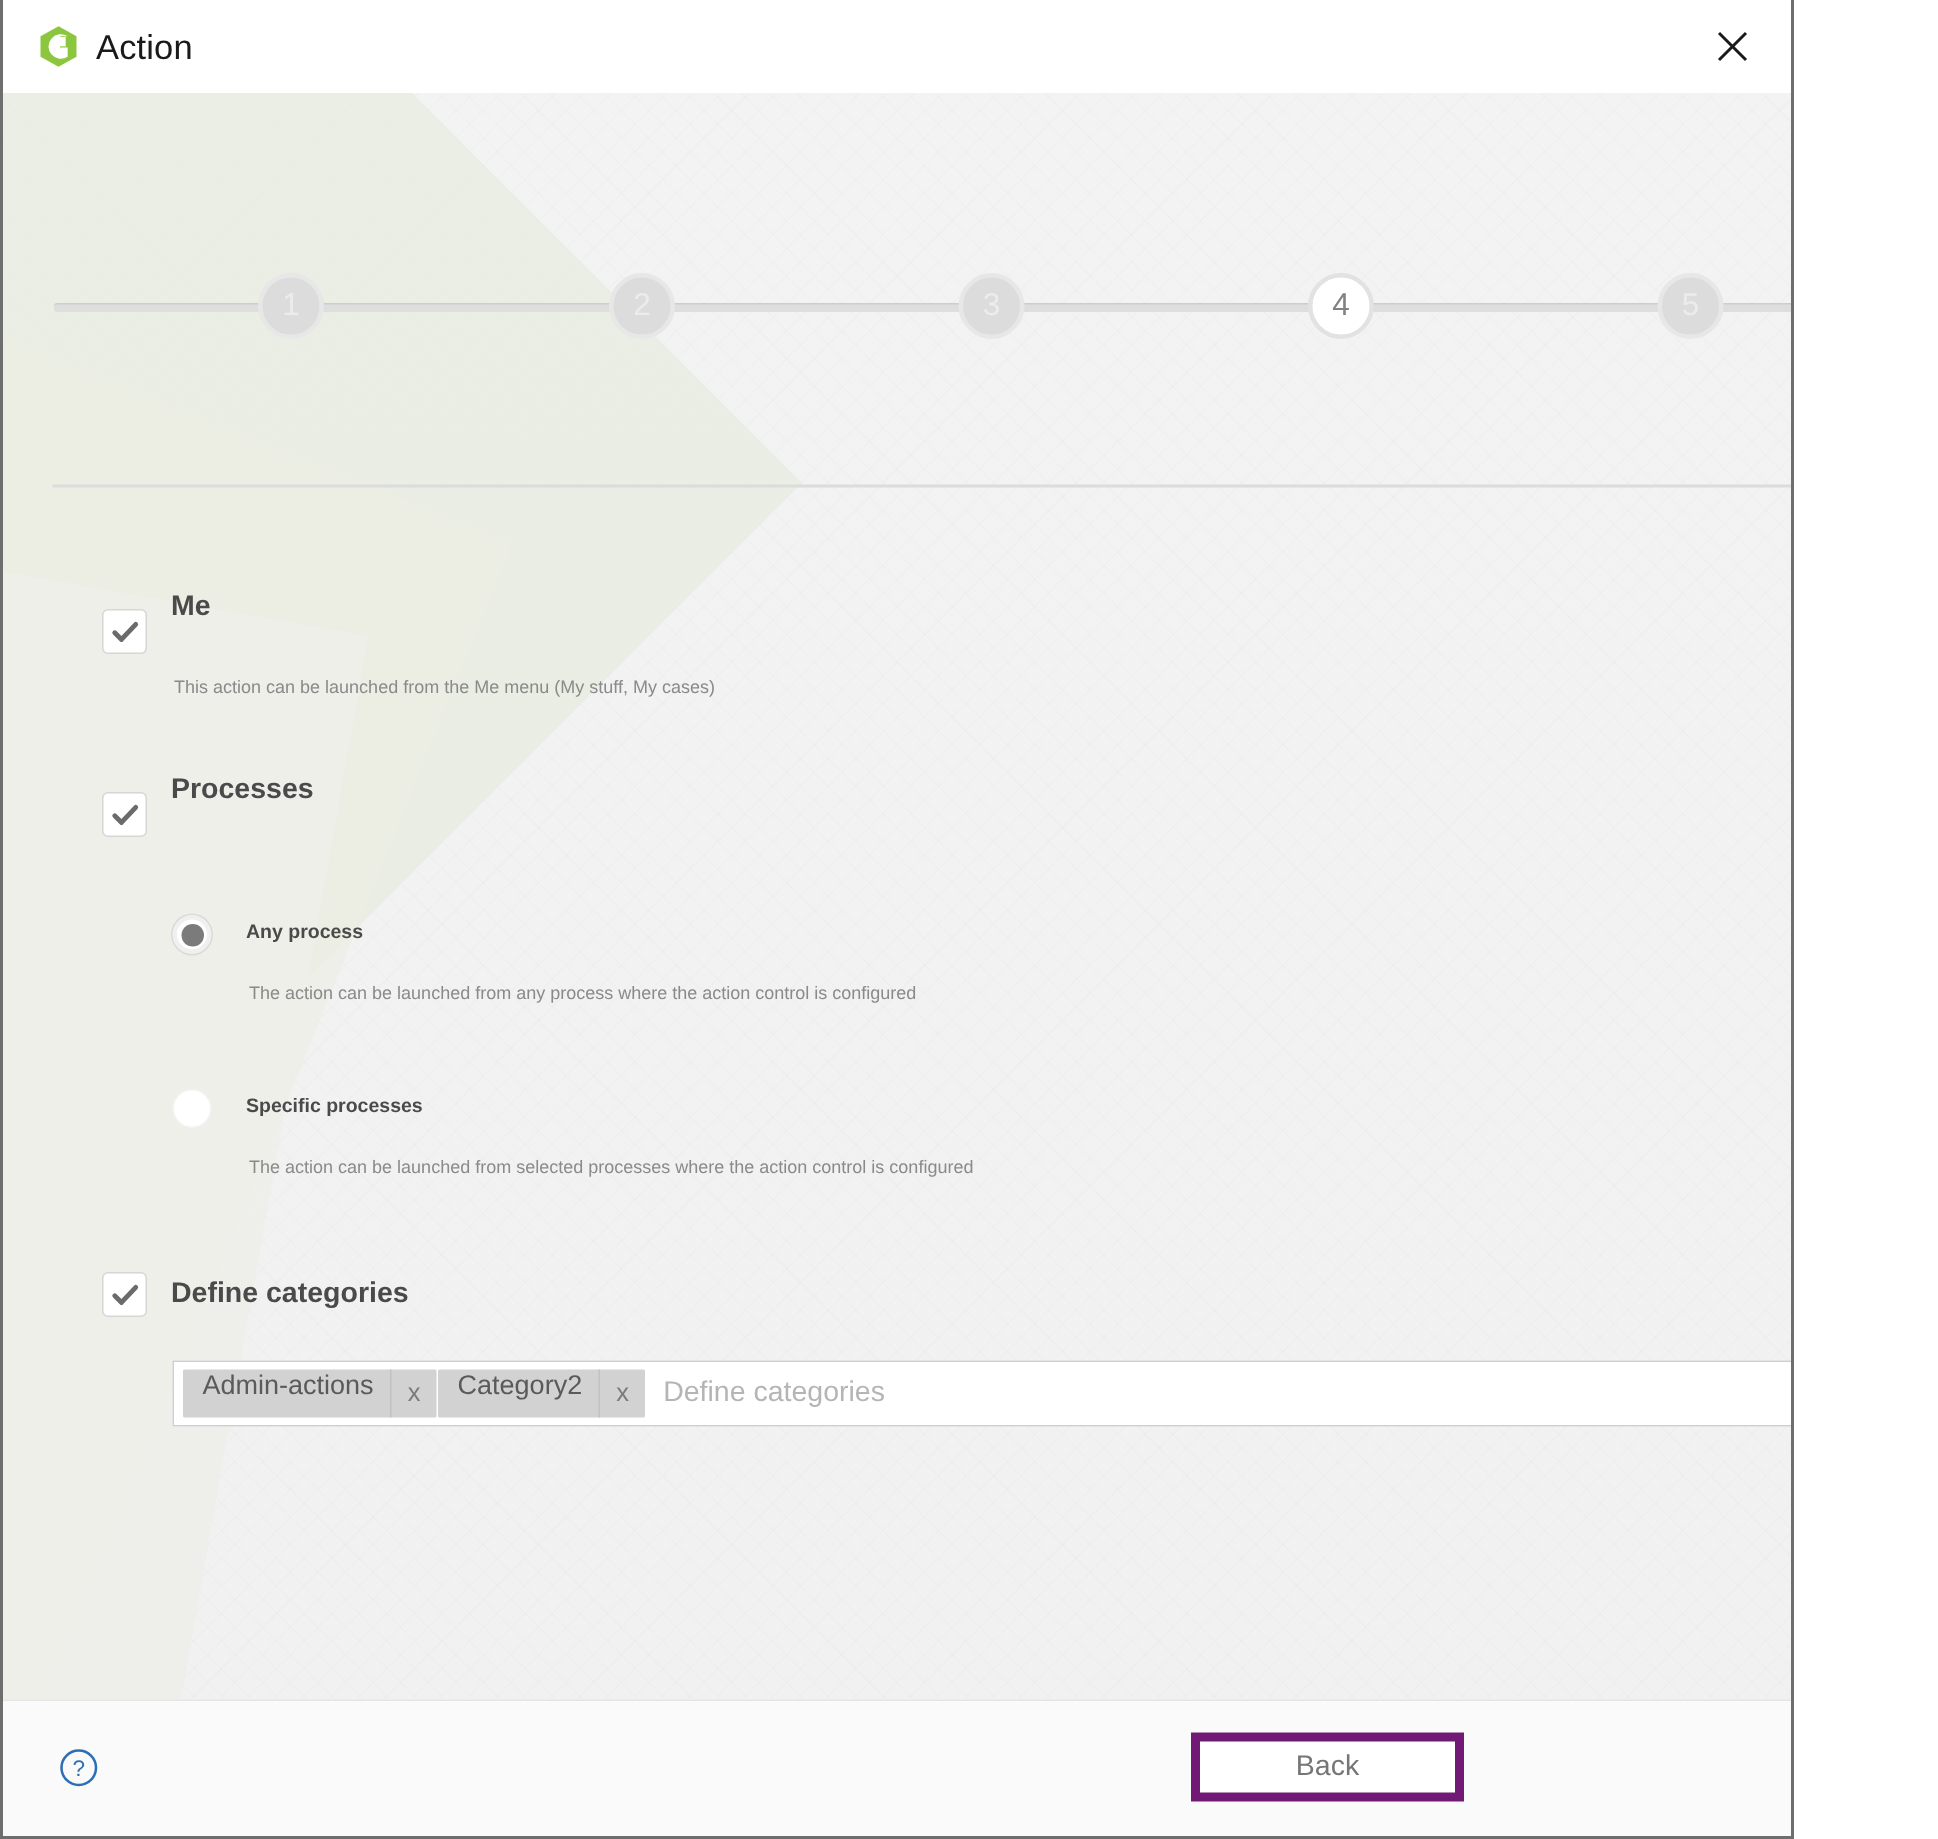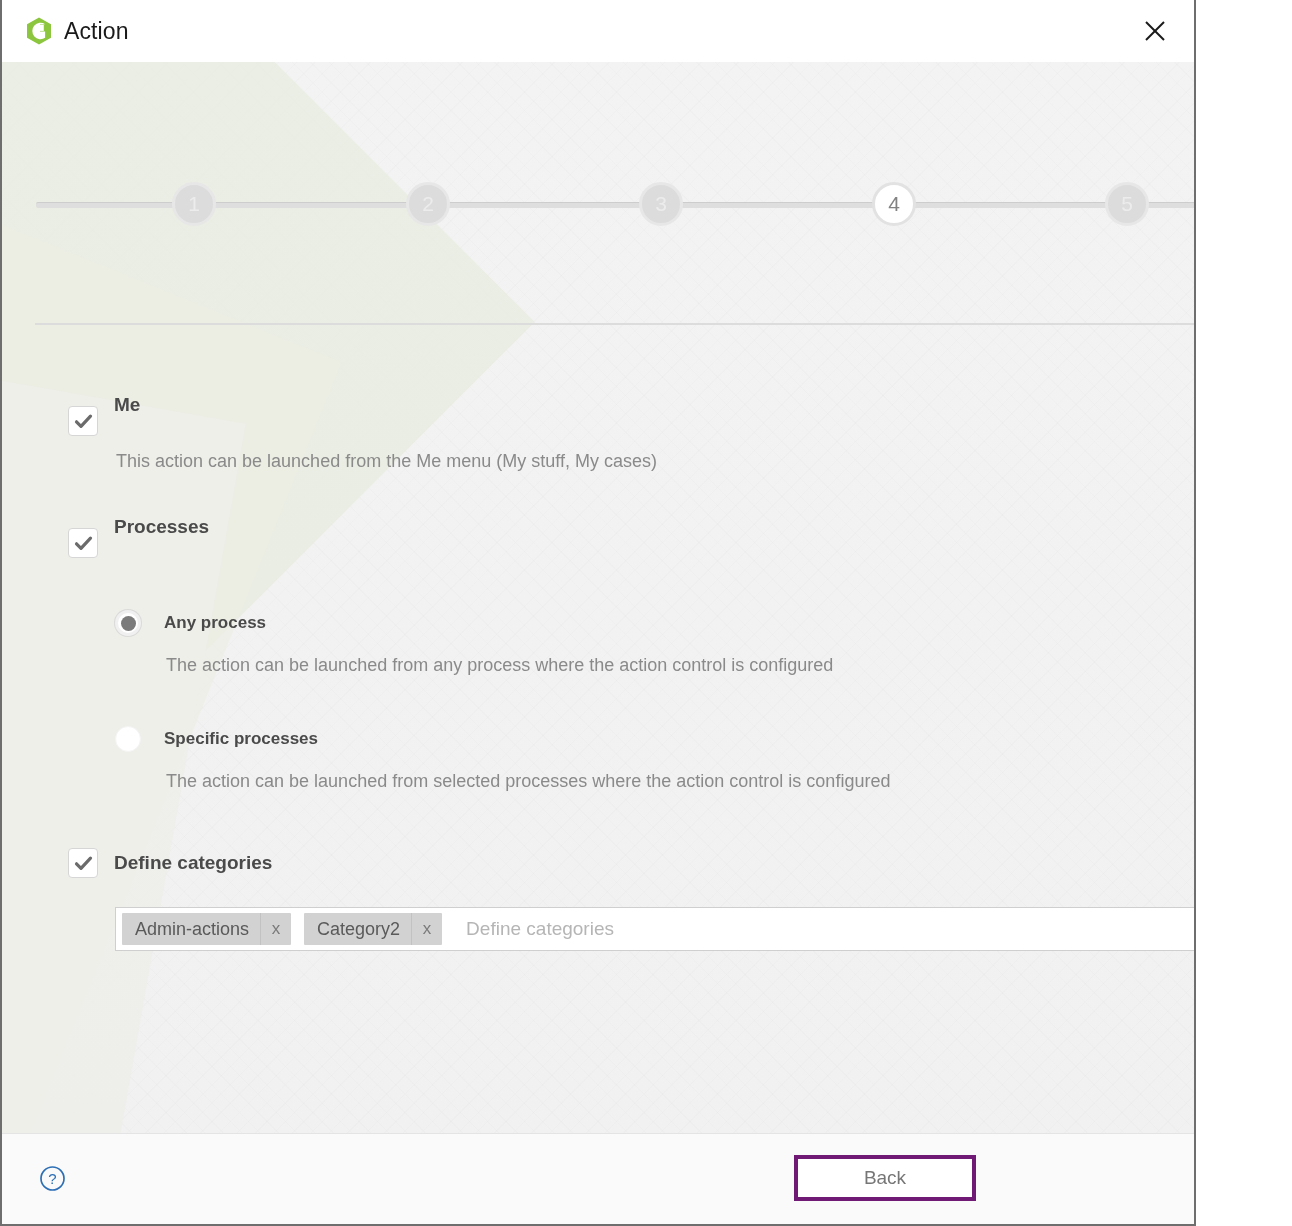--- a/index.html
+++ b/index.html
@@ -180,21 +180,21 @@
     cursor: pointer;
   }
   .cb-label {
     font-size: 19px;
     font-weight: bold;
     color: #4a4a4a;
     position: absolute;
     left: 112px;
   }
   .desc {
-    font-size: 18px;
+    font-size: 12px;
     color: #8a8a8a;
     position: absolute;
   }
 
   .radio {
     position: absolute;
     width: 26px;
     height: 26px;
     border-radius: 50%;
     background: #ffffff;
@@ -214,21 +214,21 @@
     width: 15px;
     height: 15px;
     border-radius: 50%;
     background: #7b7b7b;
   }
   .radio.unchecked {
     background: #ffffff;
     border: 1px solid #f4f4f4;
   }
   .radio-label {
-    font-size: 17px;
+    font-size: 13px;
     font-weight: bold;
     color: #4a4a4a;
     position: absolute;
   }
 
   
   .tag-input {
     position: absolute;
     left: 113px;
     top: 845px;
@@ -237,24 +237,23 @@
     background: #ffffff;
     border: 1px solid #cfcfcf;
     box-sizing: border-box;
     display: flex;
     align-items: center;
     padding: 0 6px;
     cursor: text;
   }
   .tag {
     display: flex;
-    align-items: center;
     height: 32px;
     background: #d2d2d2;
-    margin-right: 13px;
+    margin-right: 1px;
     font-size: 18px;
     color: #5a5a5a;
     border-radius: 1px;
   }
   .tag-text {
     padding: 0 11px 0 13px;
   }
   .tag-x {
     width: 30px;
     height: 32px;
@@ -293,21 +292,21 @@
     top: 31px;
     width: 27px;
     height: 27px;
     cursor: pointer;
   }
   .btn {
     position: absolute;
     top: 21px;
     height: 46px;
     background: #ffffff;
-    border: 4px solid #701a75;
+    border: 6px solid #701a75;
     box-sizing: border-box;
     font-size: 19px;
     color: #767676;
     display: flex;
     align-items: center;
     justify-content: center;
     cursor: pointer;
   }
   .btn-back { right: 218px; width: 182px; }
   .btn-next { right: 33px;  width: 182px; }

